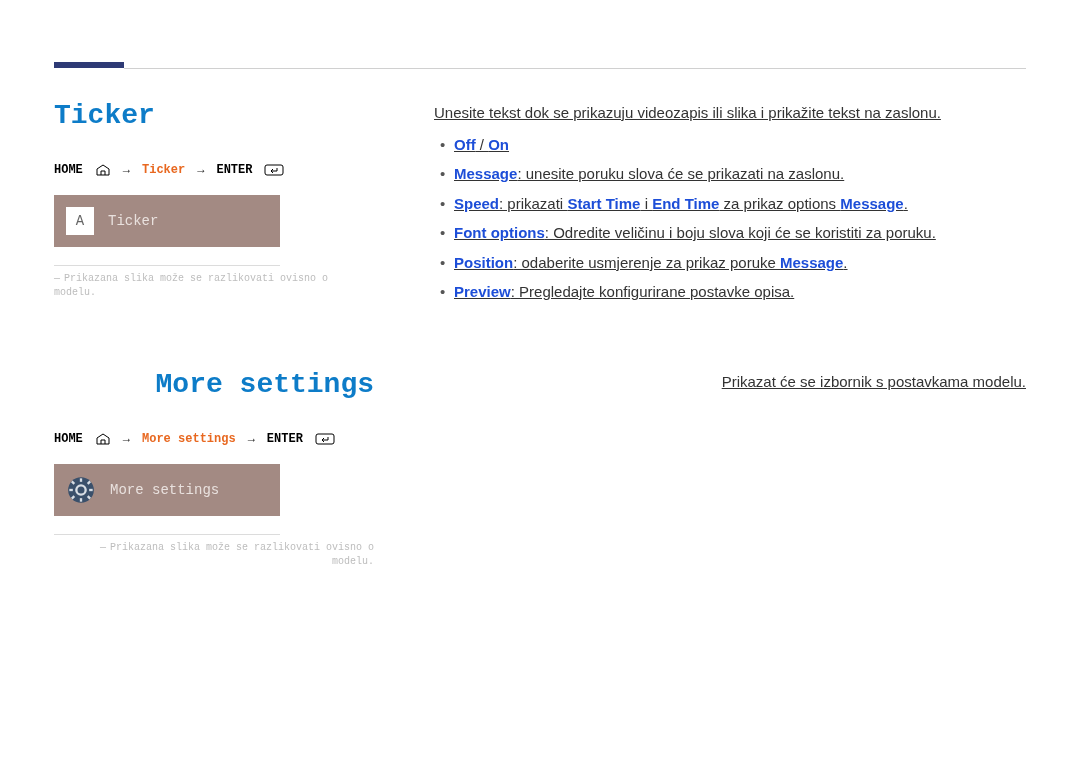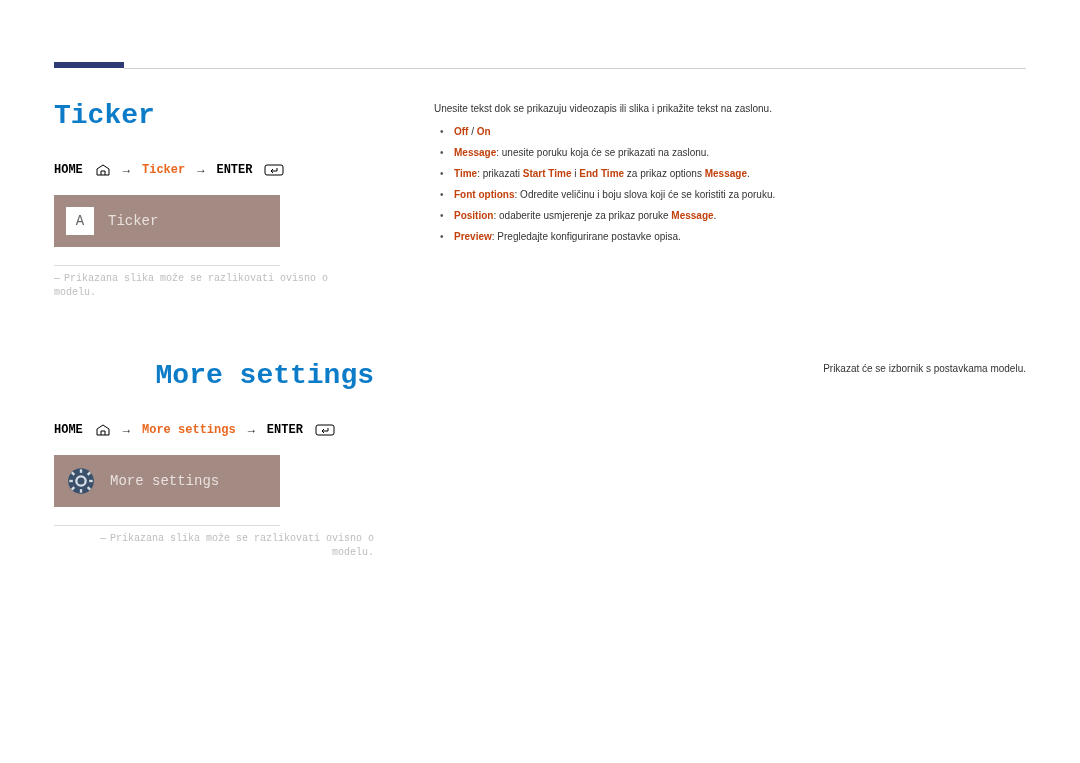--- a/index.html
+++ b/index.html
@@ -39,23 +39,24 @@
   }
   .left-col {
     width: 340px;
     flex-shrink: 0;
     padding-right: 20px;
     font-family: Liberation Mono, monospace;
   }
   .right-col {
     flex: 1;
     padding-left: 40px;
-    font-size: 10px;
+    font-size: 15px;
     color: #333;
     line-height: 1.7;
+    text-decoration: underline;
   }
   h1.section-title {
     font-size: 28px;
     font-weight: 600;
     color: #0d7cc8;
     margin-bottom: 32px;
   }
   .breadcrumb {
     font-size: 12px;
     font-weight: bold;
@@ -132,21 +133,21 @@
     position: relative;
     padding-left: 16px;
     margin-bottom: 4px;
   }
   .right-col ul li::before {
     content: "•";
     position: absolute;
     left: 2px;
     color: #555;
   }
-  .hl { color: #c2410c; font-weight: bold; }
+  .hl { color: #1d4ed8; font-weight: bold; }
   .section2 { margin-top: 180px; }
 </style>
 </head>
 <body>
 
 <div class="top-bar-accent"></div>
 <div class="top-line"></div>
 
 <div class="content">
 
@@ -184,24 +185,24 @@
       </div>
     </div>
 
     <div class="right-col">
       <div class="intro">Unesite tekst dok se prikazuju videozapis ili slika i prikažite tekst na zaslonu.</div>
       <ul>
         <li>
           <span class="hl">Off</span><span> / </span><span class="hl">On</span>
         </li>
         <li>
-          <span class="hl">Message</span><span>: unesite poruku koja će se prikazati na zaslonu.</span>
-        </li>
-        <li>
-          <span class="hl">Time</span><span>: prikazati </span><span class="hl">Start Time</span><span> i </span><span class="hl">End Time</span><span> za prikaz options </span><span class="hl">Message</span><span>.</span>
+          <span class="hl">Message</span><span>: unesite poruku slova će se prikazati na zaslonu.</span>
+        </li>
+        <li>
+          <span class="hl">Speed</span><span>: prikazati </span><span class="hl">Start Time</span><span> i </span><span class="hl">End Time</span><span> za prikaz options </span><span class="hl">Message</span><span>.</span>
         </li>
         <li>
           <span class="hl">Font options</span><span>: Odredite veličinu i boju slova koji će se koristiti za poruku.</span>
         </li>
         <li>
           <span class="hl">Position</span><span>: odaberite usmjerenje za prikaz poruke </span><span class="hl">Message</span><span>.</span>
         </li>
         <li>
           <span class="hl">Preview</span><span>: Pregledajte konfigurirane postavke opisa.</span>
         </li>

